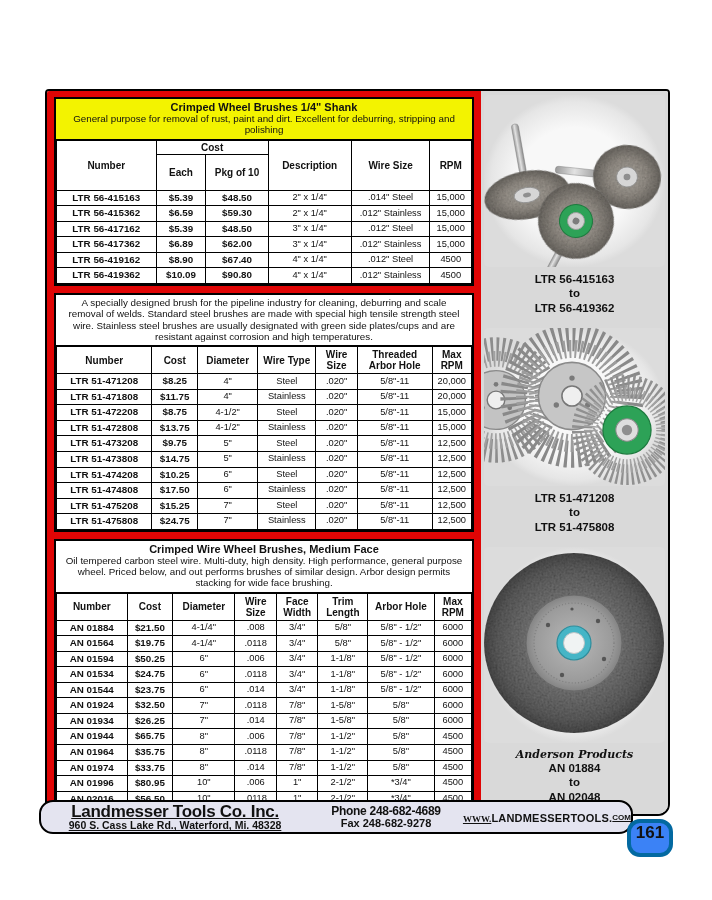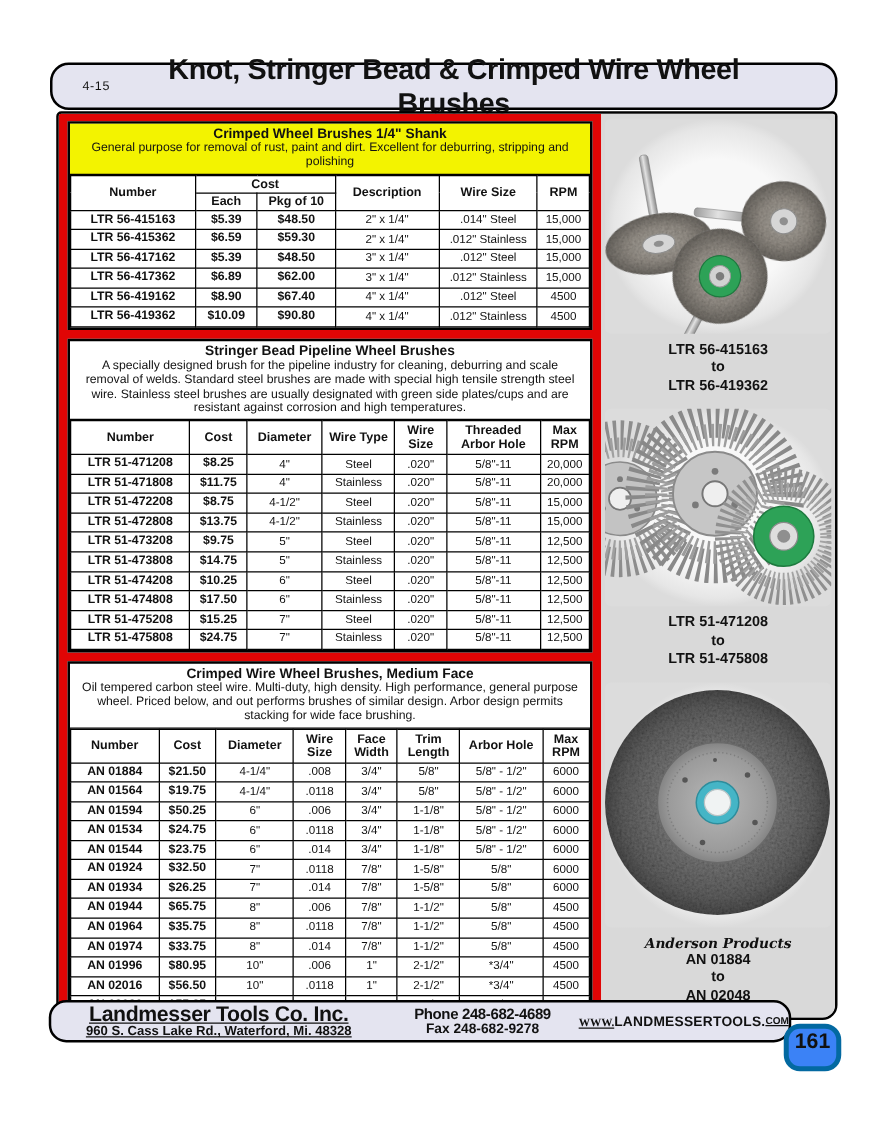--- a/index.html
+++ b/index.html
@@ -71,24 +71,20 @@
     background:#3b82f6; border:4px solid #0369a1; border-radius:13px;
     display:flex; align-items:flex-start; justify-content:center;
     font-size:17px; font-weight:bold;
   }
 </style>
 </head>
 <body>
 
 <div class="page">
 
-  <div class="header-box">
-    <span class="page-ref">4-15</span>
-    <span class="page-title">Knot, Stringer Bead &amp; Crimped Wire Wheel Brushes</span>
-  </div>
 
   <div class="main">
 
     <div class="red-panel">
 
       <div class="tbl-box">
         <div class="tbl-title yellow">
           <h3>Crimped Wheel Brushes 1/4" Shank</h3>
           <p>General purpose for removal of rust, paint and dirt. Excellent for deburring, stripping and polishing</p>
         </div>
@@ -103,21 +99,21 @@
           </colgroup>
           <thead>
             <tr>
               <th rowspan="2">Number</th>
               <th colspan="2" style="padding:1px">Cost</th>
               <th rowspan="2">Description</th>
               <th rowspan="2">Wire Size</th>
               <th rowspan="2">RPM</th>
             </tr>
             <tr>
-              <th style="padding:1px">Each</th>
+              <th style="padding:12px">Each</th>
               <th style="padding:1px">Pkg of 10</th>
             </tr>
           </thead>
           <tbody>
               <tr>
                 <td class="b">LTR 56-415163</td>
                 <td class="b">$5.39</td>
                 <td class="b">$48.50</td>
                 <td>2" x 1/4"</td>
                 <td>.014" Steel</td>
@@ -162,21 +158,20 @@
                 <td>4" x 1/4"</td>
                 <td>.012" Stainless</td>
                 <td>4500</td>
               </tr>
             </tbody>
         </table>
       </div>
 
       <div class="tbl-box">
         <div class="tbl-title">
-          <h3>Stringer Bead Pipeline Wheel Brushes</h3>
           <p>A specially designed brush for the pipeline industry for cleaning, deburring and scale removal of welds. Standard steel brushes are made with special high tensile strength steel wire. Stainless steel brushes are usually designated with green side plates/cups and are resistant against corrosion and high temperatures.</p>
         </div>
         <table>
           <colgroup>
             <col style="width:23%">
               <col style="width:11%">
               <col style="width:14.5%">
               <col style="width:14%">
             <col style="width:10%">
               <col style="width:18%">

